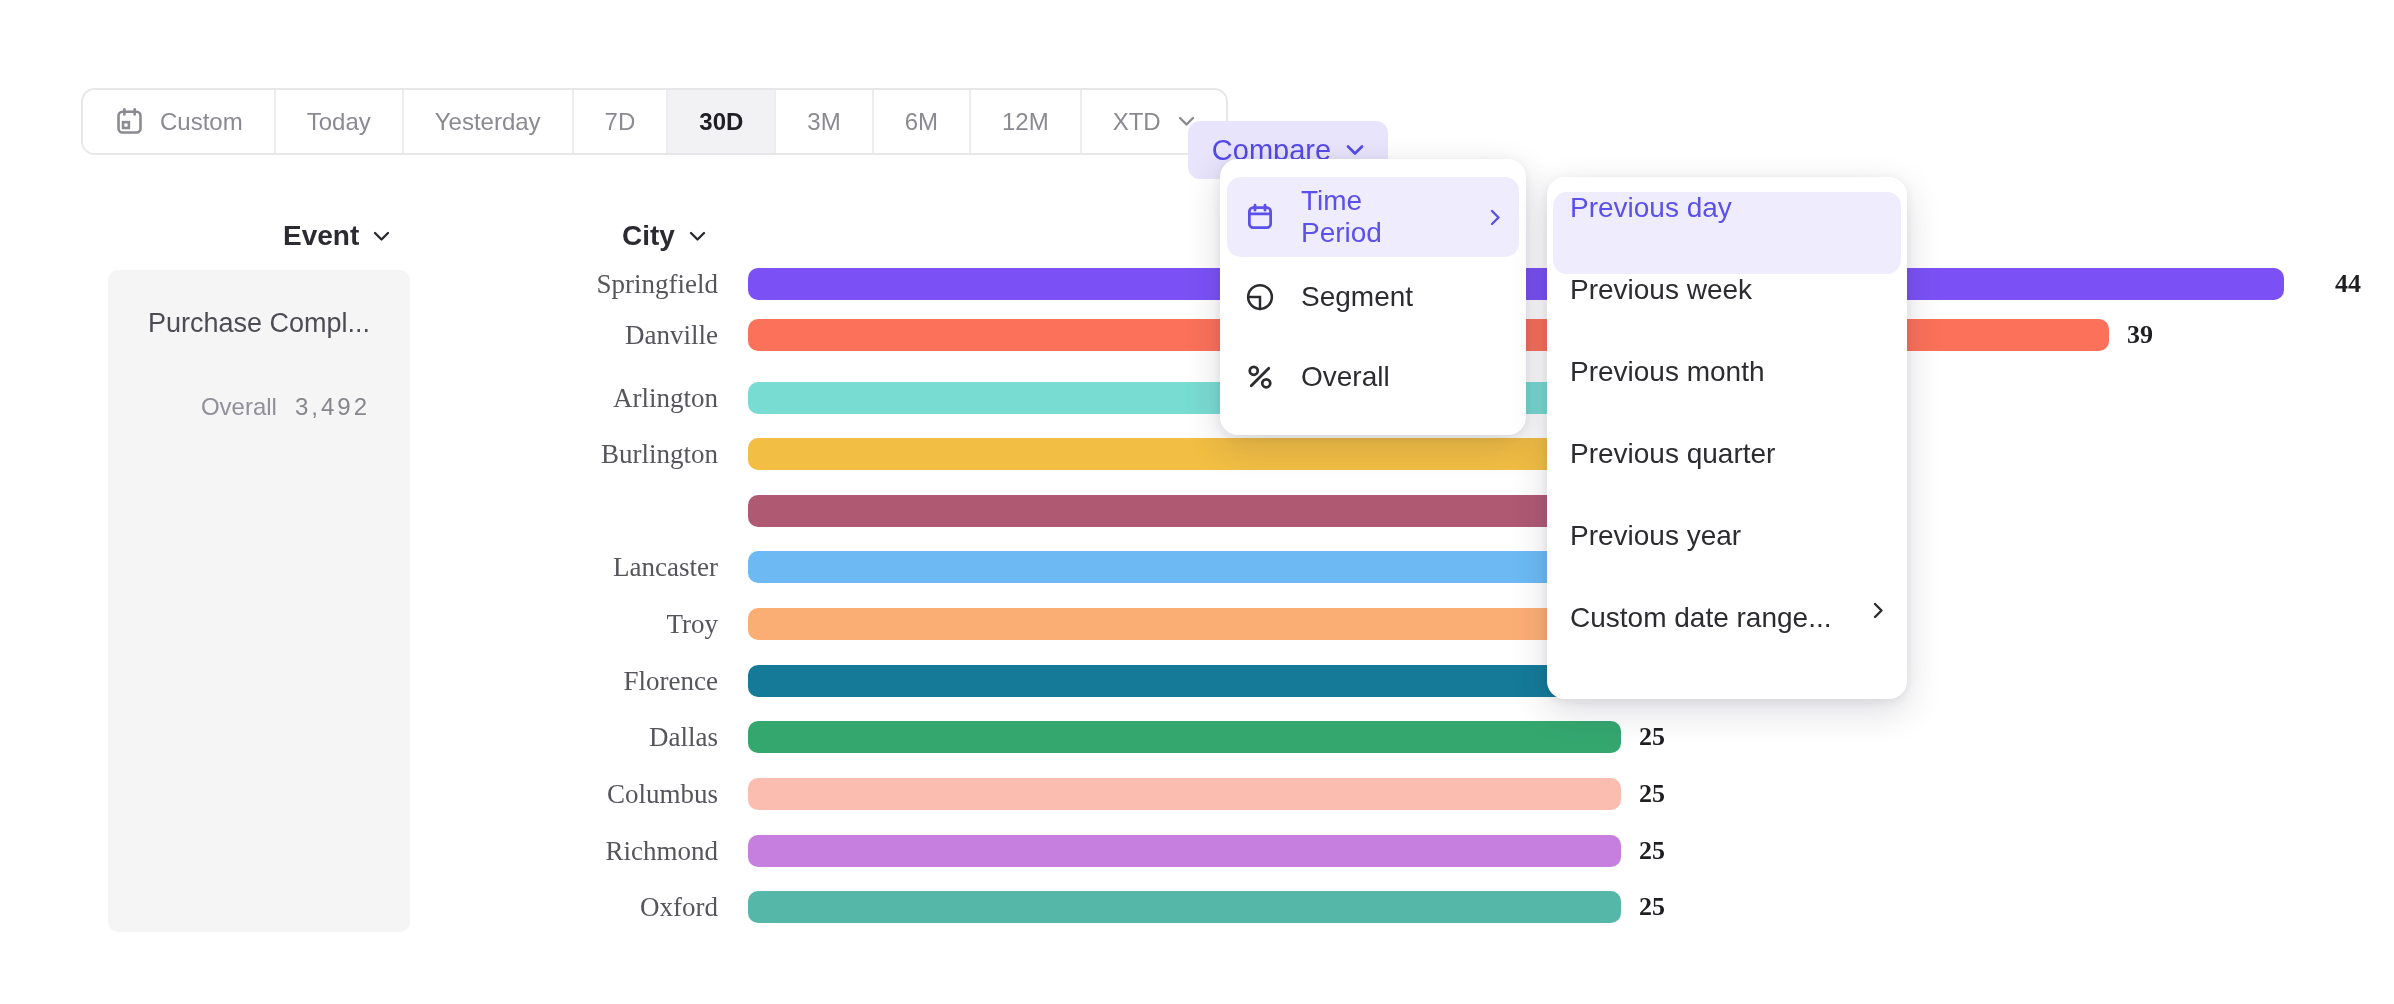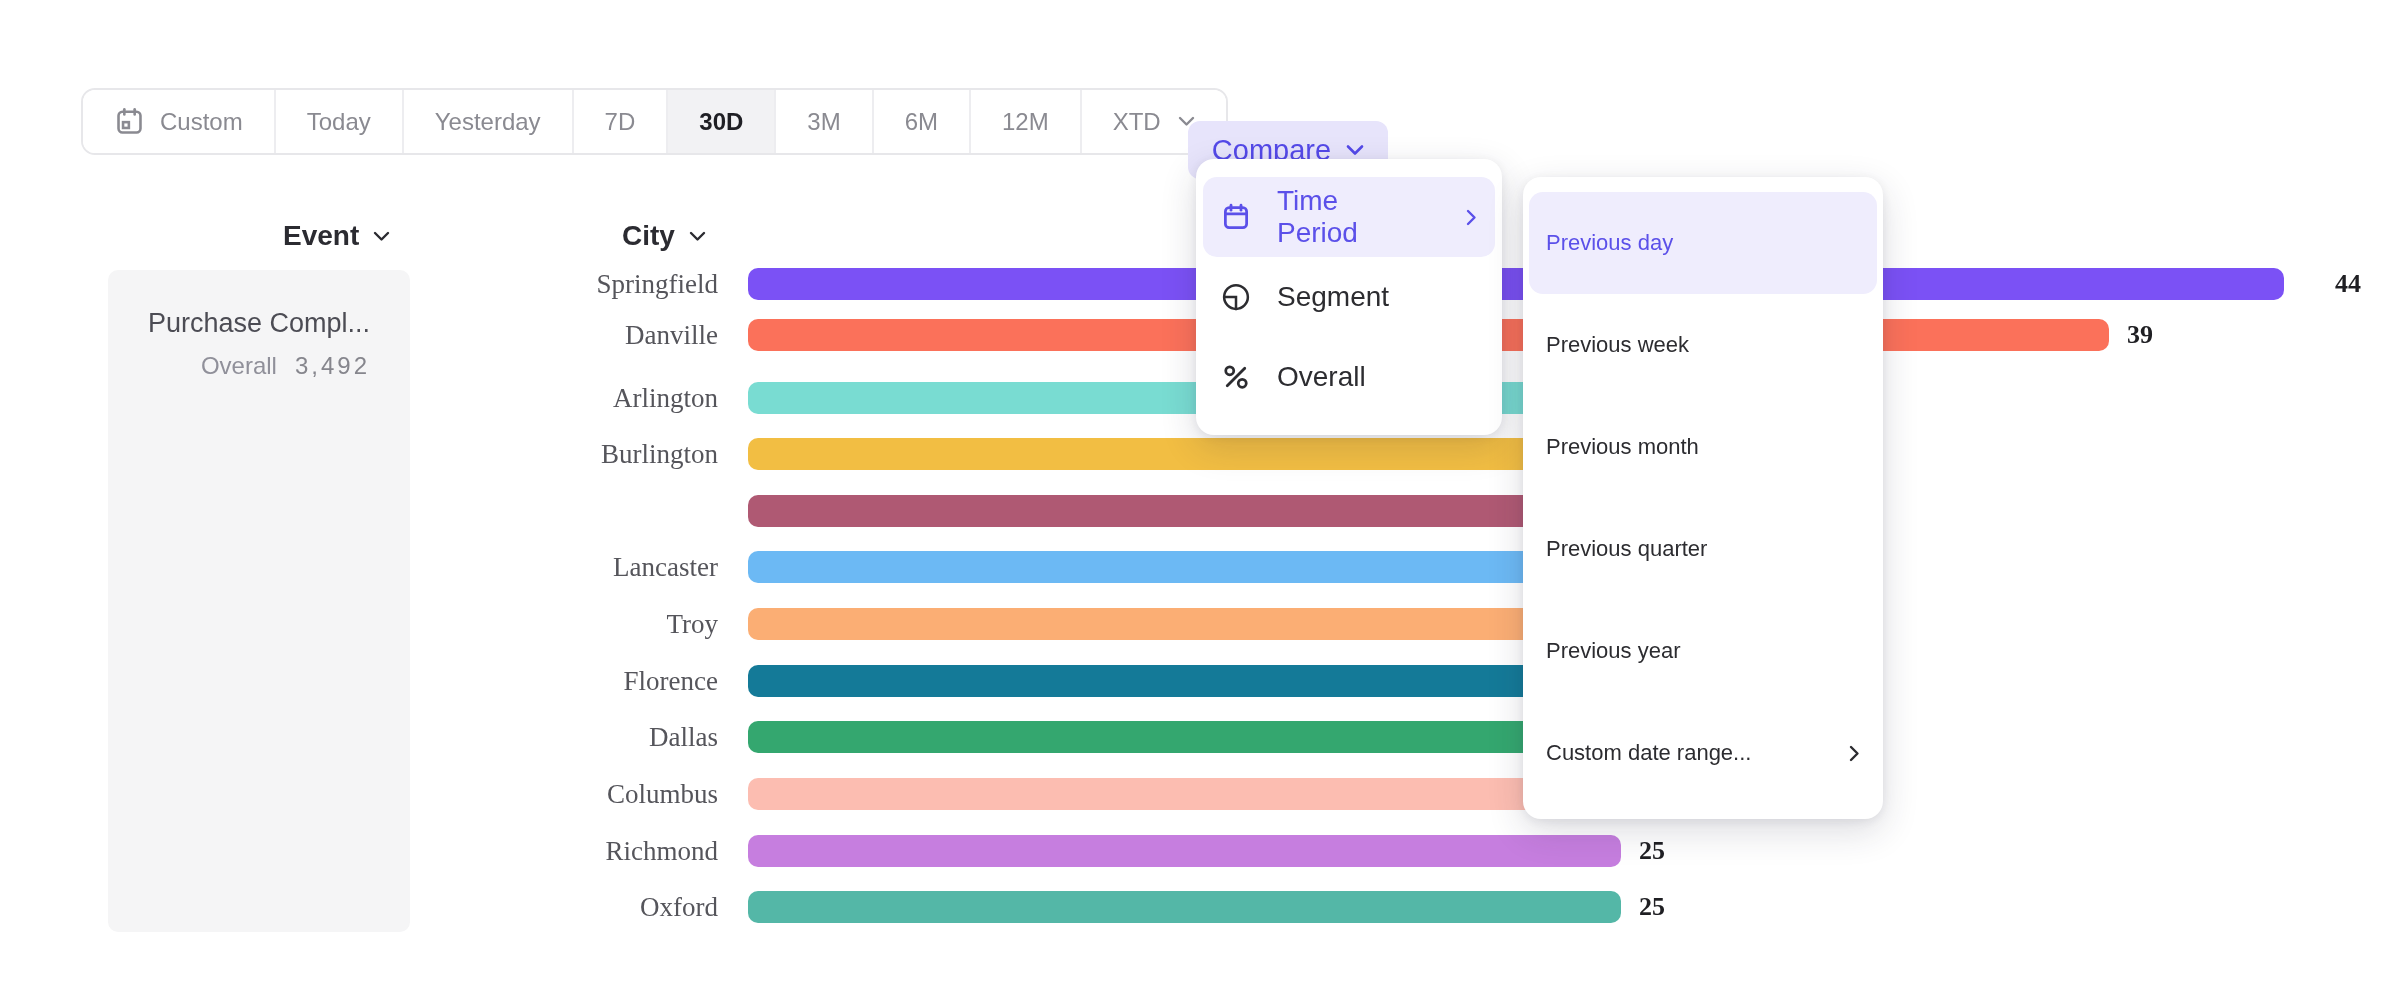--- a/index.html
+++ b/index.html
@@ -48,54 +48,55 @@
   }
   .event-name {
     position:absolute; top:38px; right:40px;
     font-size:27px; color:#4C4C54; white-space:nowrap;
   }
   .event-overall {
     position:absolute; top:82px; right:40px;
     display:flex; align-items:baseline; gap:18px;
     font-size:24px; color:#90909A;
   }
-  .event-overall .num { letter-spacing:3px; color:#86868D; }
+  .event-overall .num { letter-spacing:3px; color:#86868D;margin-top:41px; }
 
   
   .row { position:absolute; left:0; height:32px; width:2394px;font-family:Liberation Serif, serif; }
   .row-label {
     position:absolute; left:0; top:0; width:718px; text-align:right;
     font-size:27px; color:#55555B; line-height:33px; white-space:nowrap;
   }
   .bar {
     position:absolute; left:748px; top:0; height:32px; border-radius:10px;
     cursor:pointer;
   }
   .val {
     position:absolute; top:0; line-height:32px;
     font-size:26px; font-weight:700; color:#1F1F23; white-space:nowrap;
   }
 
   
   .menu {
     position:absolute; background:#fff; border-radius:18px; box-sizing:border-box;
     box-shadow:0 12px 36px rgba(35,35,60,.16), 0 2px 10px rgba(35,35,60,.08);
+    margin-left:24px;
   }
   #compare-menu { left:1196px; top:159px; width:306px; padding:18px 7px; z-index:10; }
   .menu-item {
     height:80px; display:flex; align-items:center; gap:26px; padding:0 18px;
     border-radius:14px; font-size:28px; color:#2C2C30; cursor:pointer;
   }
   .menu-item.selected { background:#EFEDFD; color:#5B50E9; font-weight:500; }
   .grow { flex:1; }
 
   #time-period-submenu { left:1523px; top:177px; width:360px; padding:15px 6px; z-index:11; }
   .sub-item {
-    height:102px; display:flex; align-items:center; padding:0 17px;
-    border-radius:14px; font-size:22px; color:#2C2C30; cursor:pointer;
+    height:82px; display:flex; align-items:flex-start; padding:0 17px;
+    border-radius:14px; font-size:28px; color:#2C2C30; cursor:pointer;
   }
   .sub-item.selected { background:#EFEDFD; color:#5B50E9; font-weight:500; }
 
   svg { display:block; }
 </style>
 </head>
 <body>
 
 <div id="app">
 

